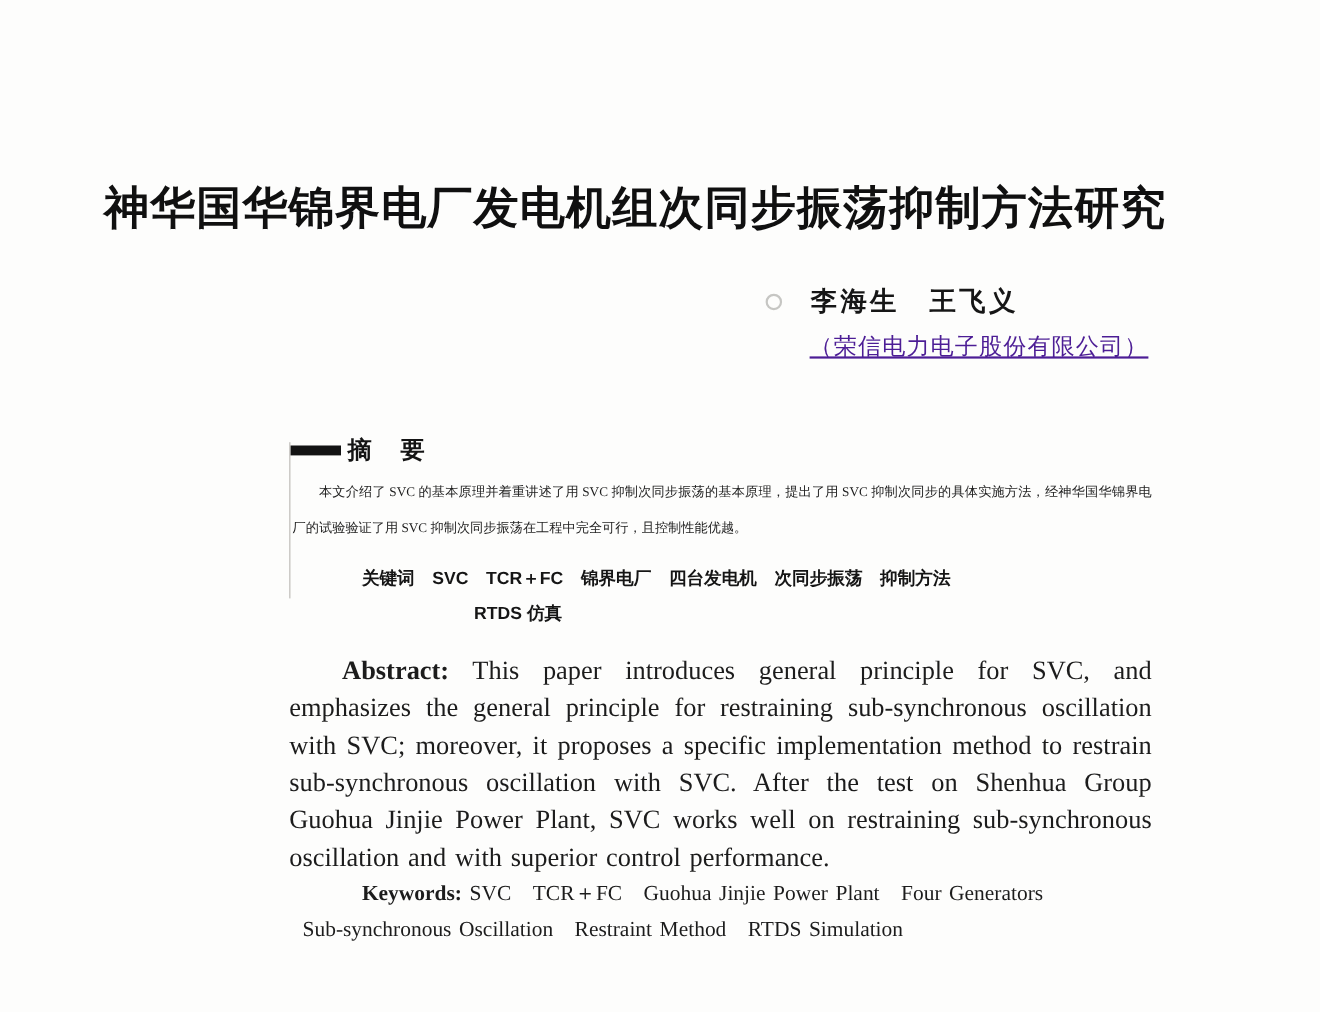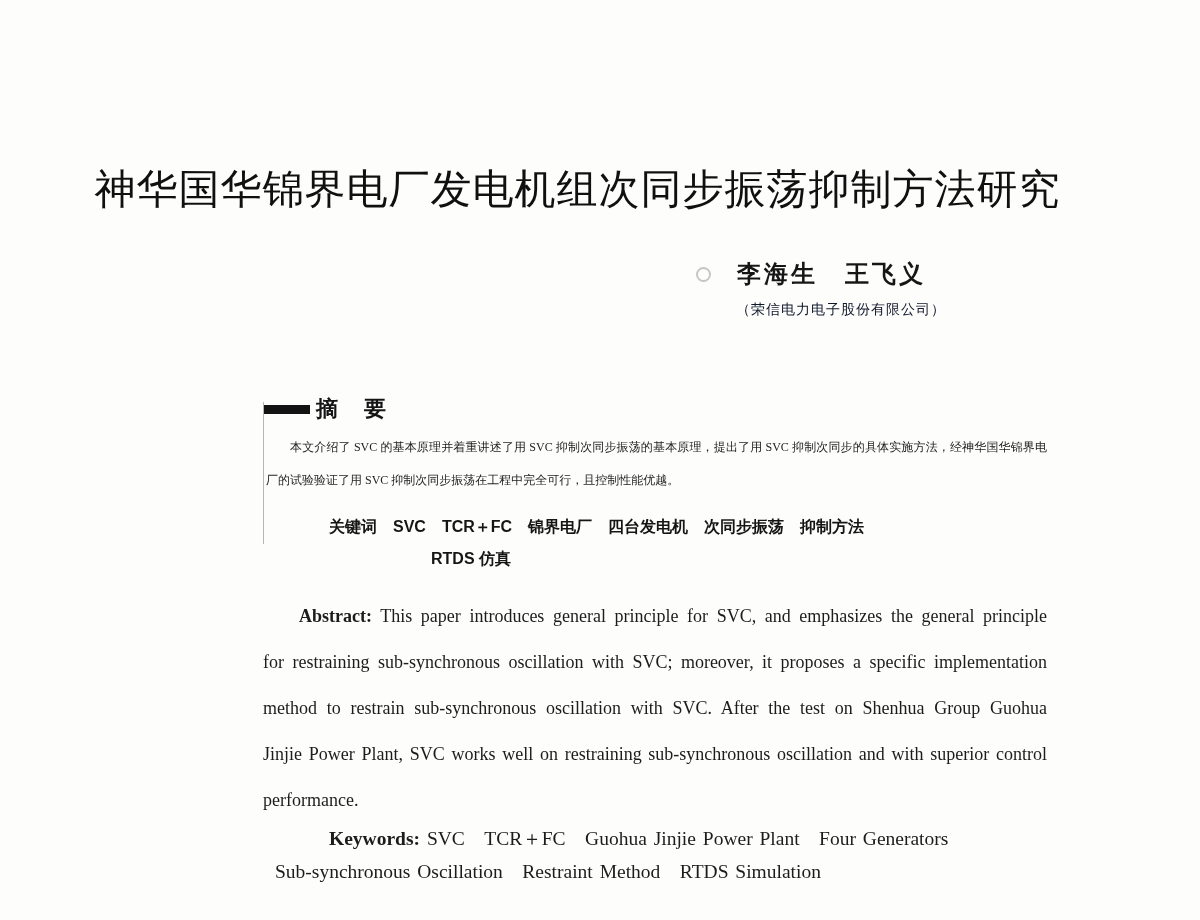--- a/index.html
+++ b/index.html
@@ -11,21 +11,21 @@
     font-family: "Liberation Serif", serif;
     overflow: hidden;
   }
   .page-title {
     position: absolute;
     top: 162px;
     left: 0;
     width: 1155px;
     text-align: center;
     font-family: "Liberation Sans", sans-serif;
-    font-weight: normal;
+    font-weight: bold;
     font-size: 41px;
     letter-spacing: 1px;
     color: #101010;
   }
   .stamp-circle {
     position: absolute;
     left: 696px;
     top: 267px;
     width: 15px;
     height: 15px;
@@ -39,23 +39,24 @@
     top: 258px;
     font-size: 24px;
     font-weight: 700;
     letter-spacing: 3px;
     color: #161616;
   }
   .affiliation {
     position: absolute;
     left: 736px;
     top: 301px;
-    font-size: 14px;
+    font-size: 21px;
     letter-spacing: 1px;
-    color: #0f172a;
+    color: #4c1d95;
+    text-decoration: underline;
   }
   .abstract-block {
     position: absolute;
     left: 263px;
     top: 396px;
     width: 784px;
   }
   .vrule {
     position: absolute;
     left: 0;
@@ -97,22 +98,22 @@
     font-family: "Liberation Sans", sans-serif;
     font-weight: bold;
     font-size: 16px;
     line-height: 32px;
     color: #151515;
   }
   .kw-cn .kw-line1 { margin-left: 66px; }
   .kw-cn .kw-line2 { margin-left: 168px; }
   .abs-en {
     margin-top: 18px;
-    font-size: 18px;
-    line-height: 46px;
+    font-size: 24px;
+    line-height: 34px;
     text-align: justify;
     text-indent: 2em;
     word-spacing: 2px;
     color: #1c1c1c;
   }
   .abs-en b, .kw-en b { font-weight: bold; }
   .kw-en {
     margin-top: 0px;
     font-size: 19.5px;
     line-height: 32.5px;

